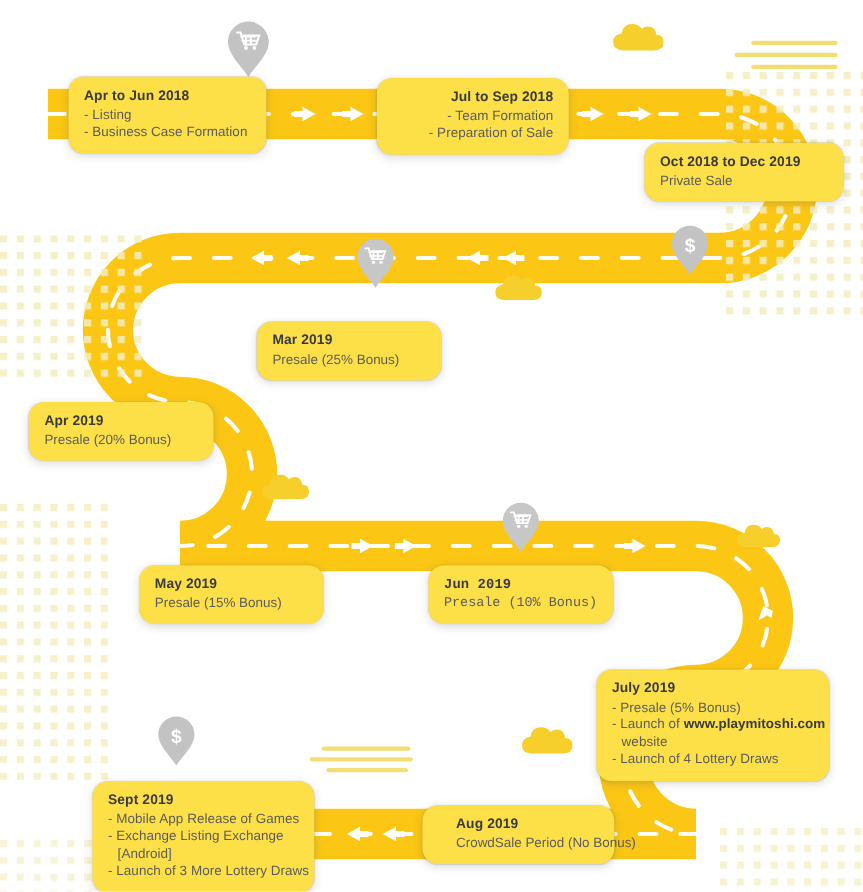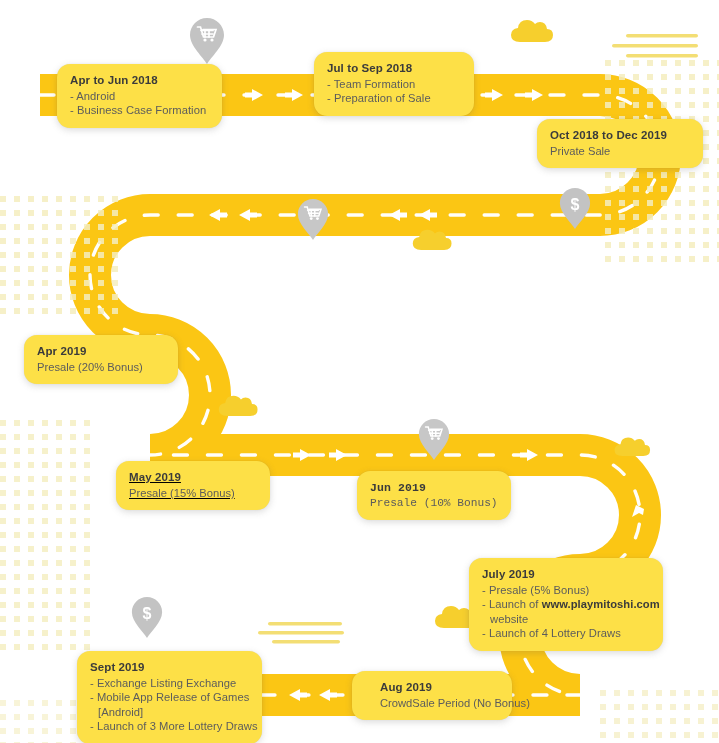--- a/index.html
+++ b/index.html
@@ -183,66 +183,70 @@
     <text x="18" y="26" font-family="Liberation Sans, sans-serif" font-size="18" font-weight="bold" fill="#FFFFFF" text-anchor="middle">$</text>
   </svg>
 
   <svg class="pin" style="left:131px;top:596px;" width="32" height="43" viewBox="0 0 36 48">
     <path d="M18 1 C8.6 1 1 8.6 1 18 c0 11 13 22 17 29 4-7 17-18 17-29 C35 8.6 27.4 1 18 1z" fill="#C3C3C3"></path>
     <text x="18" y="26" font-family="Liberation Sans, sans-serif" font-size="18" font-weight="bold" fill="#FFFFFF" text-anchor="middle">$</text>
   </svg>
 
   <div class="card" style="left:57px;top:64px;width:165px;">
     <div class="ttl">Apr to Jun 2018</div>
-    <div class="li">- Android</div>
+    <div class="li">- Listing</div>
     <div class="li">- Business Case Formation</div>
   </div>
 
-  <div class="card" style="left:314px;top:52px;width:160px;">
+  <div class="card" style="left:314px;top:65px;width:160px;text-align:right;">
     <div class="ttl">Jul to Sep 2018</div>
     <div class="li">- Team Formation</div>
     <div class="li">- Preparation of Sale</div>
   </div>
 
   <div class="card" style="left:537px;top:119px;width:166px;">
     <div class="ttl">Oct 2018 to Dec 2019</div>
     <div class="sub">Private Sale</div>
   </div>
 
 
+  <div class="card" style="left:214px;top:268px;width:154px;">
+    <div class="ttl">Mar 2019</div>
+    <div class="sub">Presale (25% Bonus)</div>
+  </div>
 
   <div class="card" style="left:24px;top:335px;width:154px;">
     <div class="ttl">Apr 2019</div>
     <div class="sub">Presale (20% Bonus)</div>
   </div>
 
-  <div class="card" style="left:116px;top:461px;width:154px;text-decoration:underline;">
+  <div class="card" style="left:116px;top:471px;width:154px;">
     <div class="ttl">May 2019</div>
     <div class="sub">Presale (15% Bonus)</div>
   </div>
 
   <div class="card" style="left:357px;top:471px;width:154px;font-family:Liberation Mono, monospace;">
     <div class="ttl">Jun 2019</div>
     <div class="sub">Presale (10% Bonus)</div>
   </div>
 
-  <div class="card" style="left:469px;top:558px;width:194px;">
+  <div class="card" style="left:497px;top:558px;width:194px;">
     <div class="ttl">July 2019</div>
     <div class="li">- Presale (5% Bonus)</div>
     <div class="li"><span>- Launch of </span><span class="url">www.playmitoshi.com</span></div>
     <div class="li" style="padding-left:8px;">website</div>
     <div class="li">- Launch of 4 Lottery Draws</div>
   </div>
 
   <div class="card" style="left:352px;top:671px;width:160px;padding-left:28px;">
     <div class="ttl">Aug 2019</div>
     <div class="sub">CrowdSale Period (No Bonus)</div>
   </div>
 
   <div class="card" style="left:77px;top:651px;width:185px;">
     <div class="ttl">Sept 2019</div>
+    <div class="li">- Mobile App Release of Games</div>
     <div class="li">- Exchange Listing Exchange</div>
-    <div class="li">- Mobile App Release of Games</div>
     <div class="li" style="padding-left:8px;">  [Android]</div>
     <div class="li">- Launch of 3 More Lottery Draws</div>
   </div>
 
 </div>
 
 </body></html>

